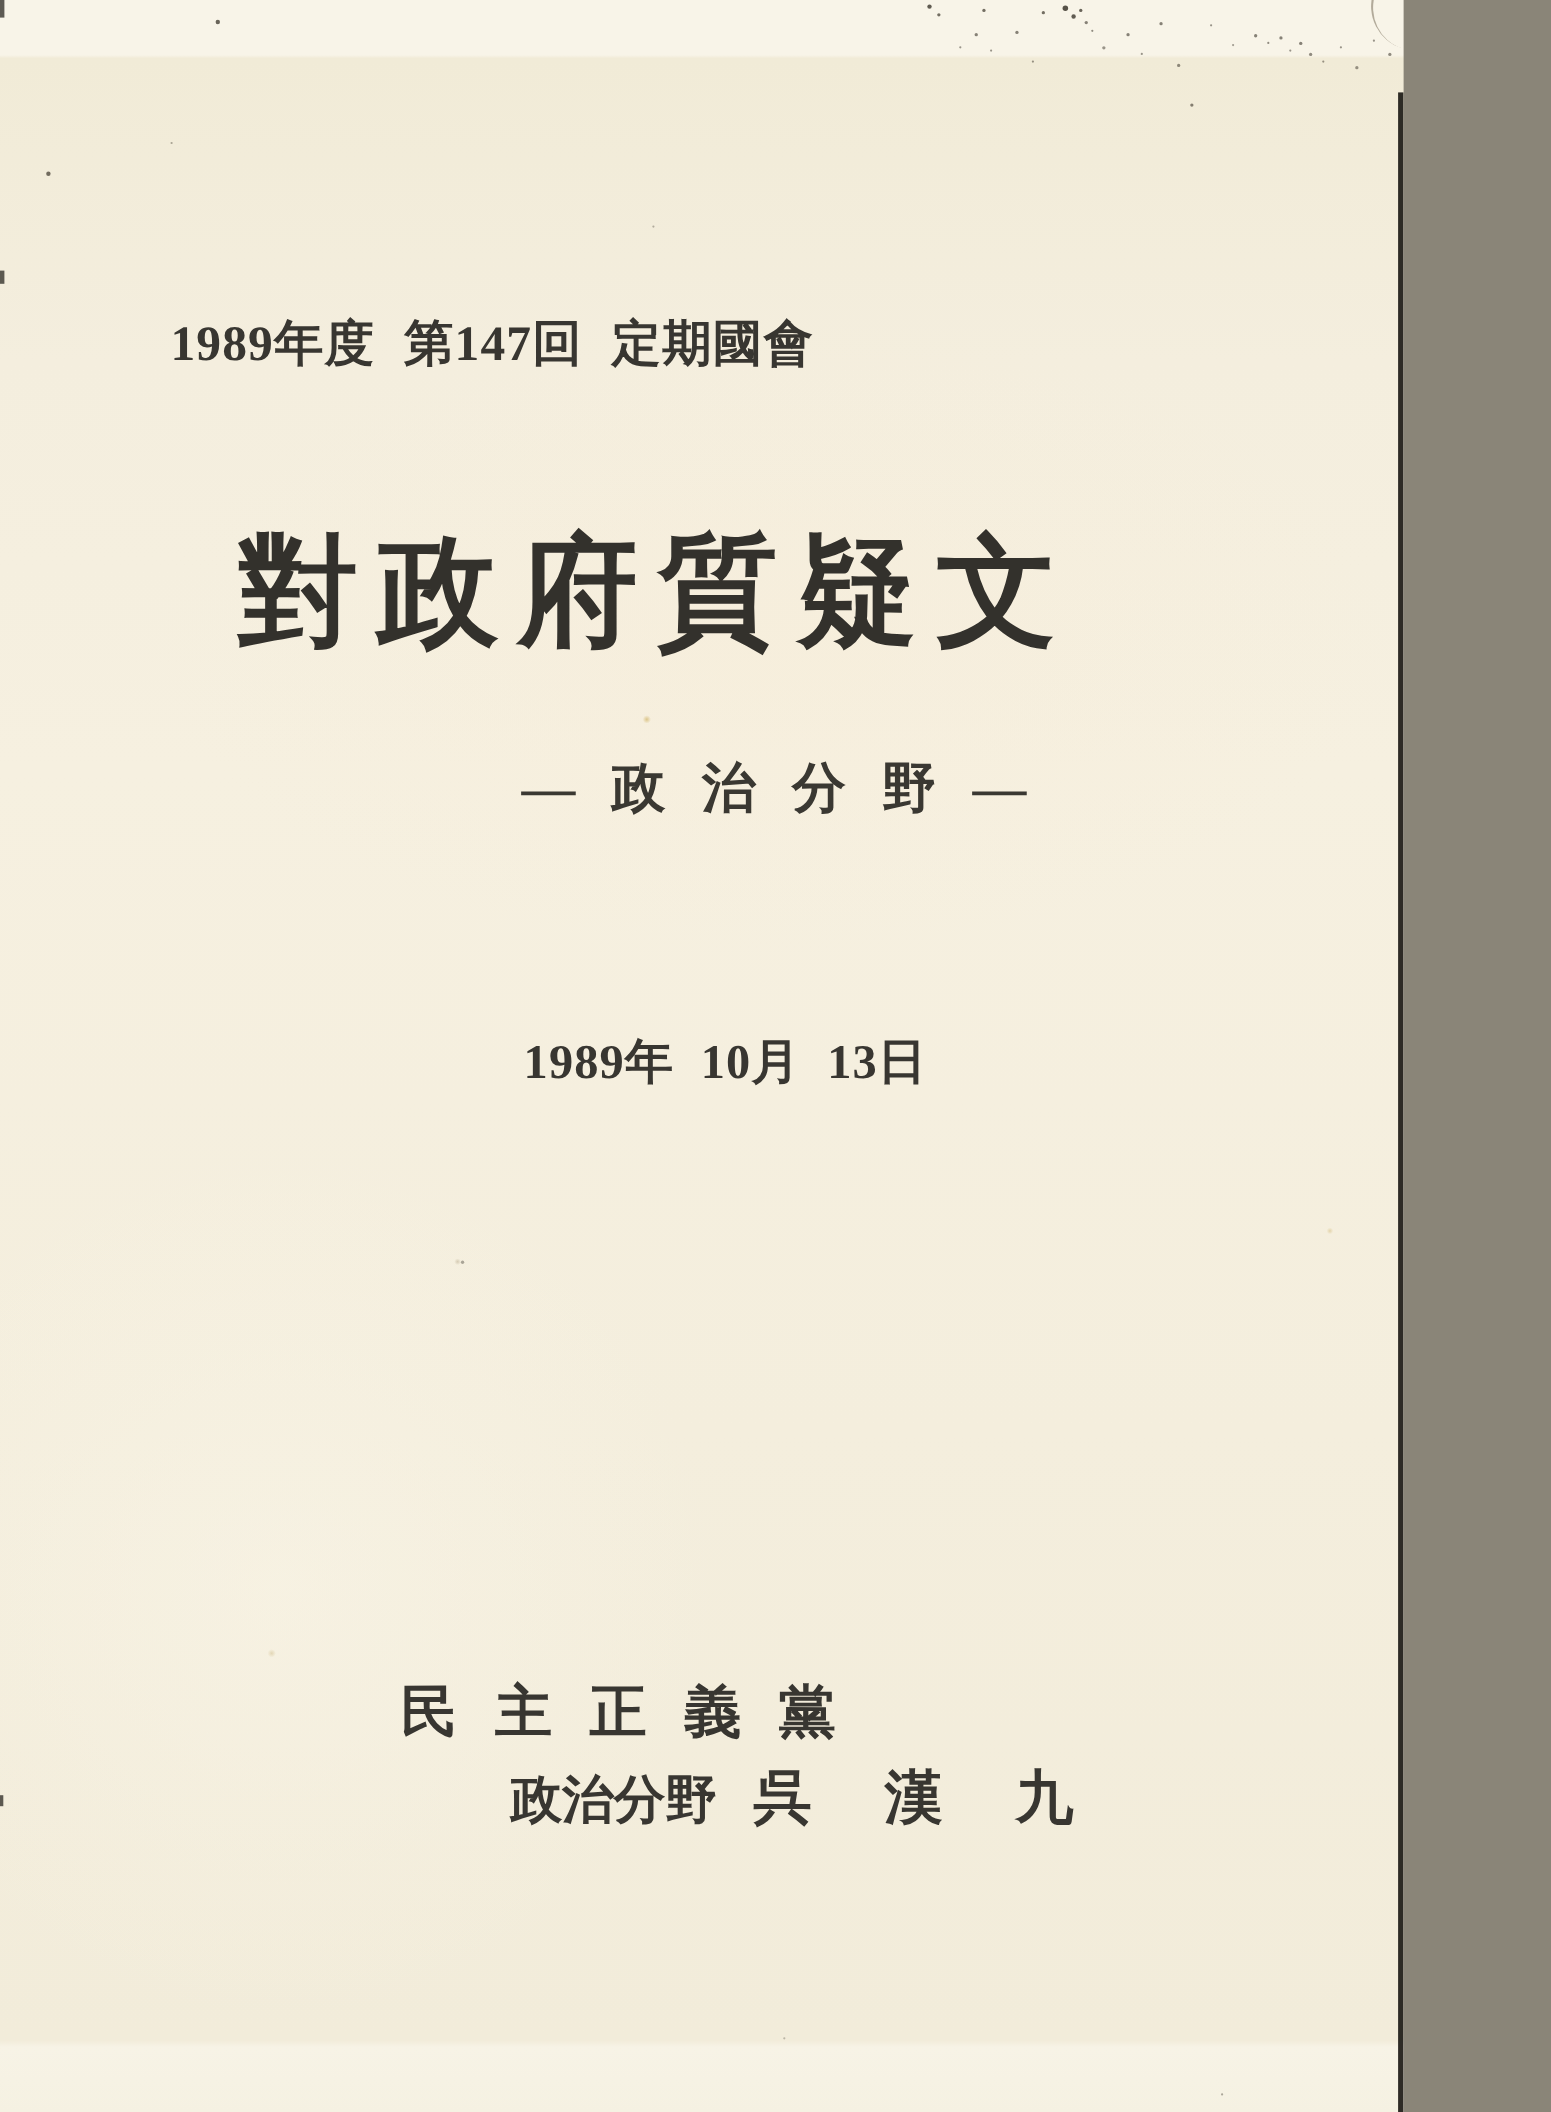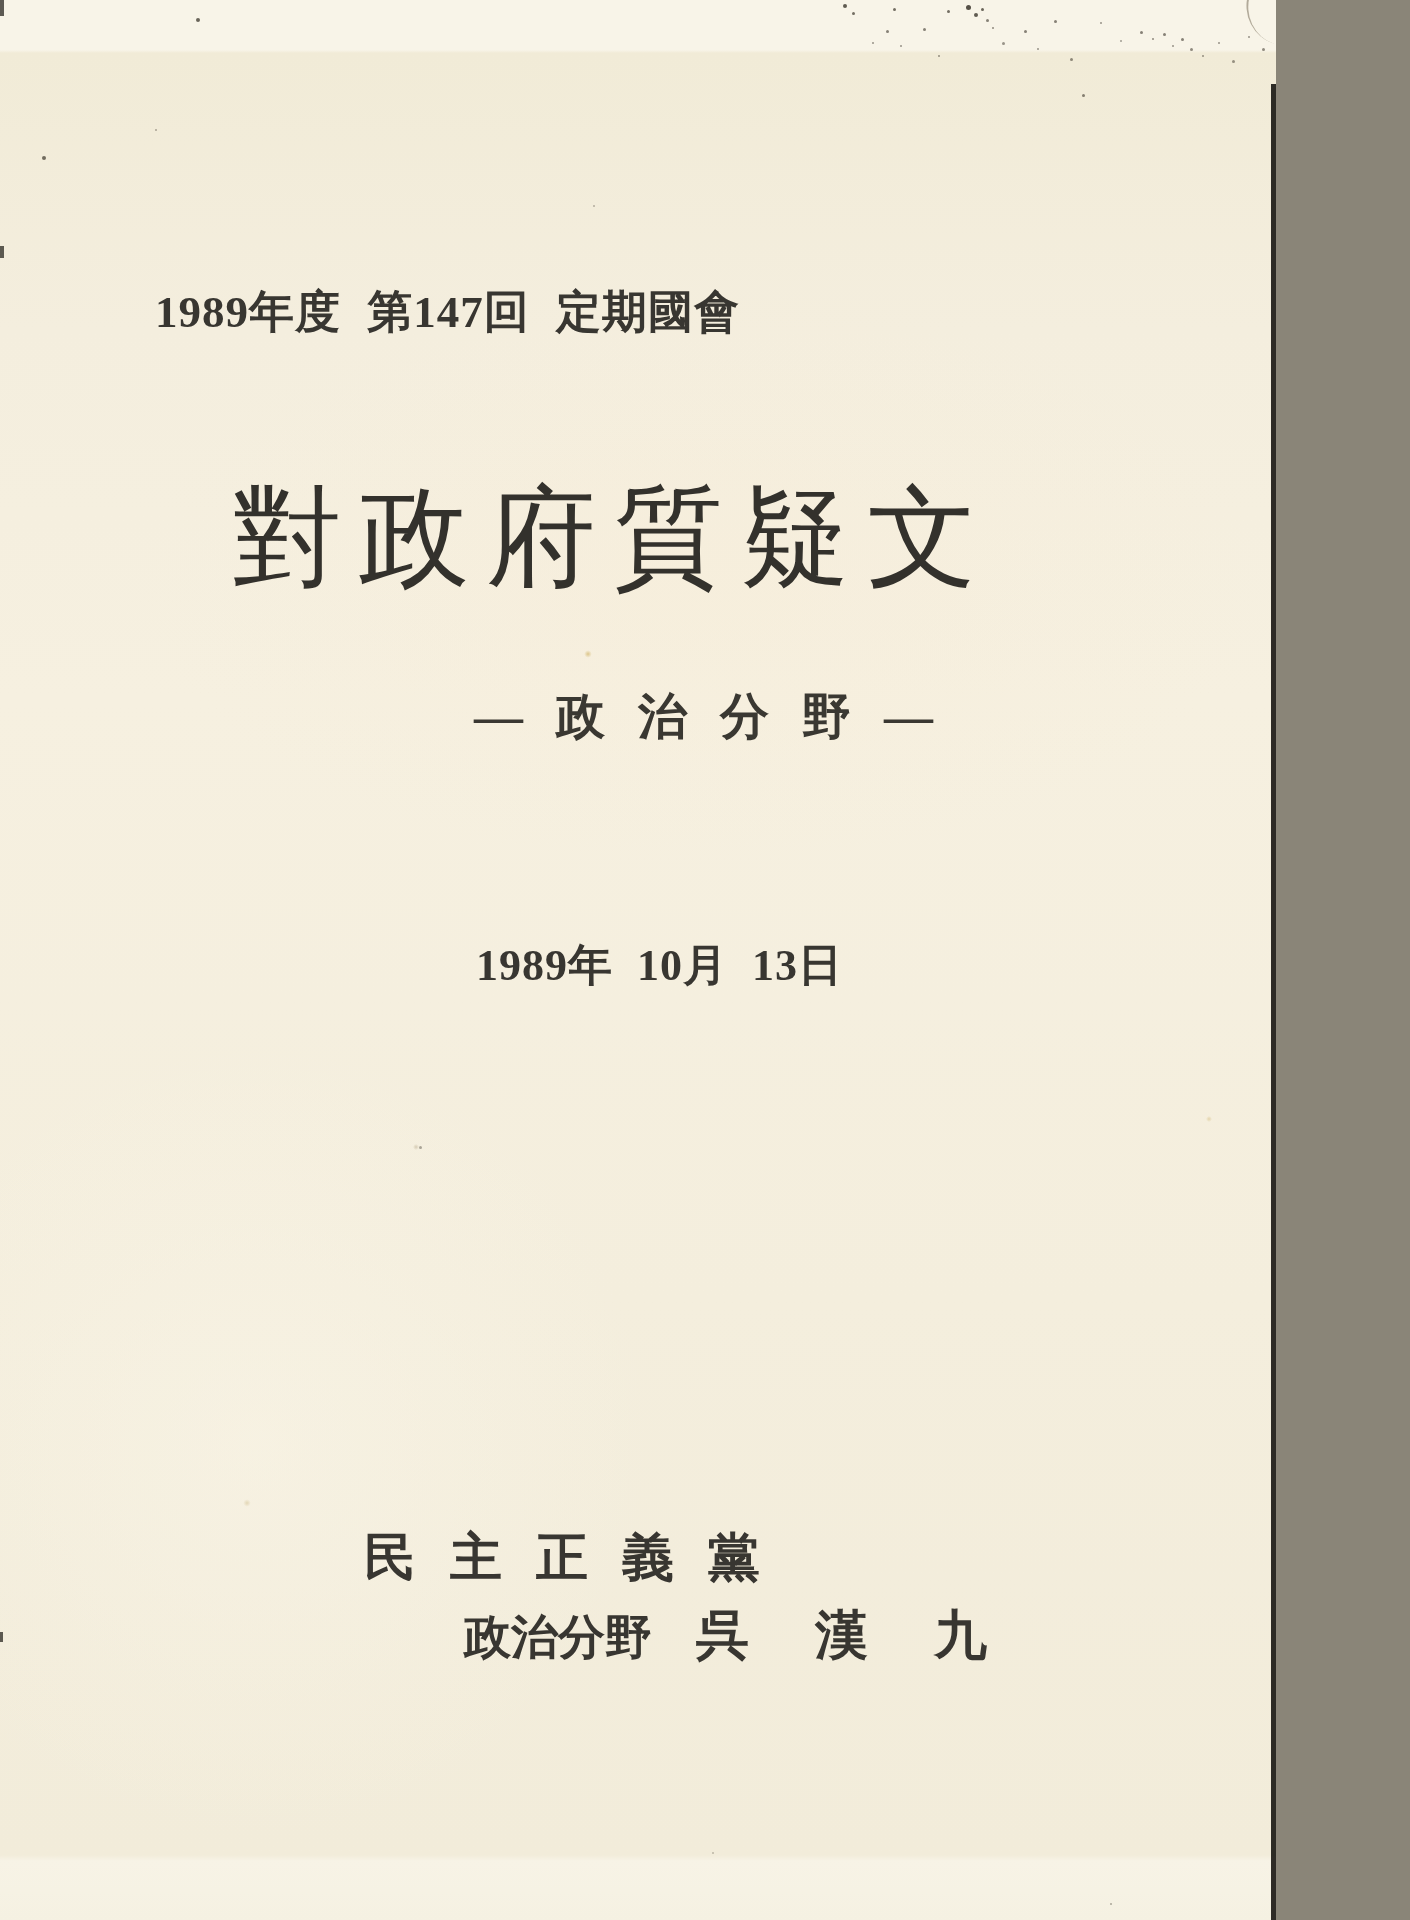--- a/index.html
+++ b/index.html
@@ -30,22 +30,22 @@
   }
   .txt { position: absolute; white-space: nowrap; line-height: 1.12; }
 
   .session-line {
     left: 155px; top: 287px;
     font-size: 45px; font-weight: 700;
     letter-spacing: 1px; word-spacing: 14px;
     color: #383631;
   }
   .main-title {
-    left: 232px; top: 477px;
-    font-size: 110px; font-weight: 400;
+    left: 216px; top: 477px;
+    font-size: 110px; font-weight: 700;
     letter-spacing: 17px;
     color: #33312c;
   }
   .subtitle {
     left: 474px; top: 690px;
     font-size: 49px; font-weight: 700;
     letter-spacing: 33px;
     color: #3a3832;
   }
   .date-line {
@@ -61,21 +61,21 @@
     color: #383631;
   }
   .member-line {
     left: 464px; top: 1606px;
     font-size: 47px; font-weight: 700;
     color: #383631;
   }
   .member-line .member-name {
     font-size: 53px;
     letter-spacing: 66px;
-    margin-left: 44px;
+    margin-left: 33px;
   }
 
   
   .edge-right {
     position: absolute; right: 0; top: 84px; bottom: 0;
     width: 5px; background: #1c1a16; opacity: 0.92;
   }
   .corner-curl {
     position: absolute; right: -14px; top: -6px;
     width: 46px; height: 46px;

